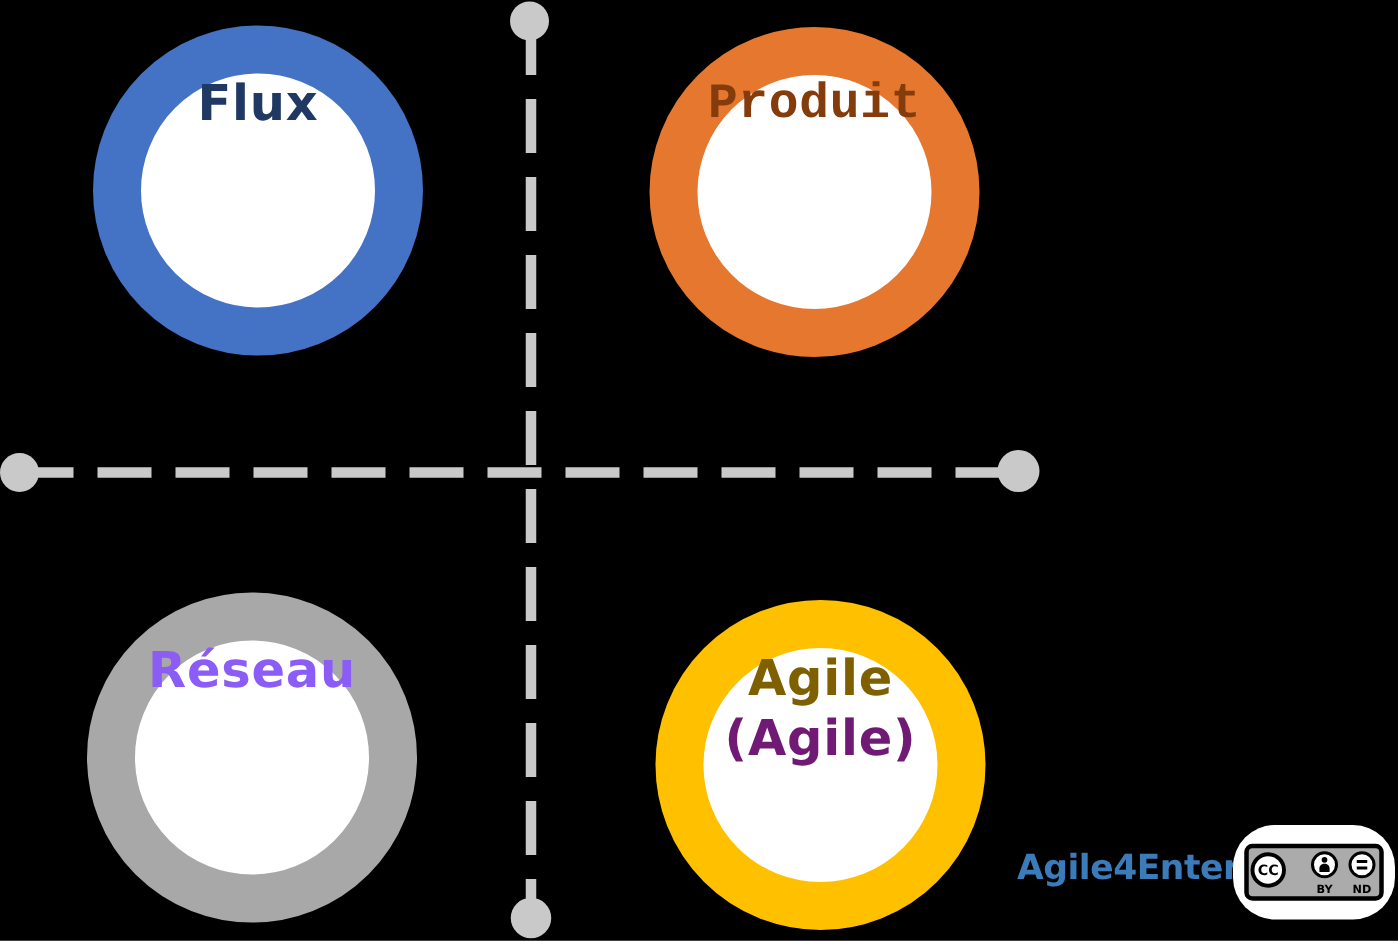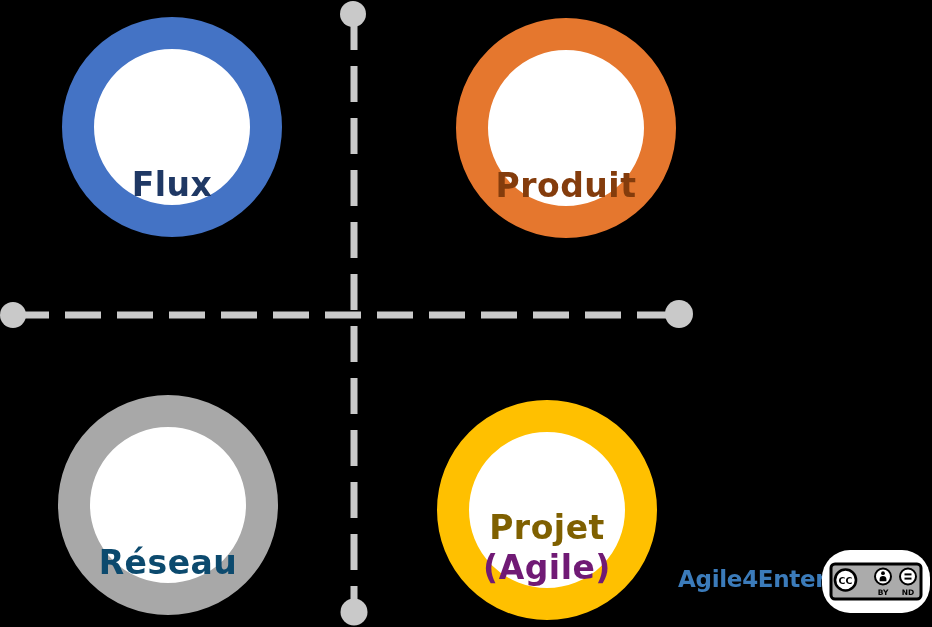--- a/index.html
+++ b/index.html
@@ -21,32 +21,32 @@
     position: absolute;
     width: 156px; height: 156px;
     border-style: solid;
     border-width: 32px;
     border-radius: 50%;
     background: #ffffff;
     box-sizing: content-box;
     display: flex;
     flex-direction: column;
     align-items: center;
-    justify-content: flex-end;
+    justify-content: flex-start;
     text-align: center;
   }
   .ring .label {
     font-weight: 700;
     font-size: 33px;
     line-height: 40px;
     letter-spacing: 0.5px;
     white-space: nowrap;
   }
   .ring-flux    { left: 62px;  top: 17px;  }
-  .ring-produit { left: 456px; top: 18px;  }
+  .ring-produit { left: 433px; top: 18px; font-family: Liberation Mono, monospace;  }
   .ring-reseau  { left: 58px;  top: 395px; }
   .ring-projet  { left: 437px; top: 400px; }
 
   .branding {
     position: absolute;
     left: 678px; top: 566px;
     font-size: 23px;
     font-weight: 700;
     letter-spacing: -0.3px;
     white-space: nowrap;
@@ -78,25 +78,25 @@
 
   <div class="ring ring-flux" style="border-color: rgb(68, 115, 197); background: rgb(255, 255, 255);">
     <span class="label" style="color: rgb(31, 56, 100);">Flux</span>
   </div>
 
   <div class="ring ring-produit" style="border-color: rgb(229, 119, 46); background: rgb(255, 255, 255);">
     <span class="label" style="color: rgb(132, 60, 12);">Produit</span>
   </div>
 
   <div class="ring ring-reseau" style="border-color: rgb(168, 168, 168); background: rgb(255, 255, 255);">
-    <span class="label" style="color: #0c4a6e;">Réseau</span>
+    <span class="label" style="color: #8b5cf6;">Réseau</span>
   </div>
 
   <div class="ring ring-projet" style="border-color: rgb(255, 192, 0); background: rgb(255, 255, 255);">
-    <span class="label" style="color: rgb(127, 96, 0);">Projet</span>
+    <span class="label" style="color: rgb(127, 96, 0);">Agile</span>
     <span class="label" style="color: #701a75;">(Agile)</span>
   </div>
 
   <div class="branding" style="color: rgb(59, 123, 186);">Agile4Enterprise</div>
 
   <div class="license-box">
     <svg width="94" height="39" viewBox="0 0 94 39">
       <rect x="2" y="2" width="90" height="35" rx="4" stroke-width="3" style="fill:#ABABAB" stroke="#000000"></rect>
 
       <circle cx="16.5" cy="18" r="10.5" fill="#ffffff" stroke="#000000" stroke-width="2.6"></circle>

